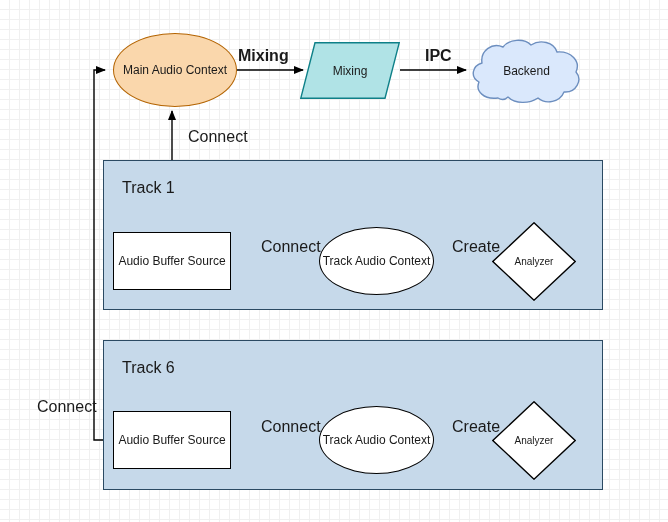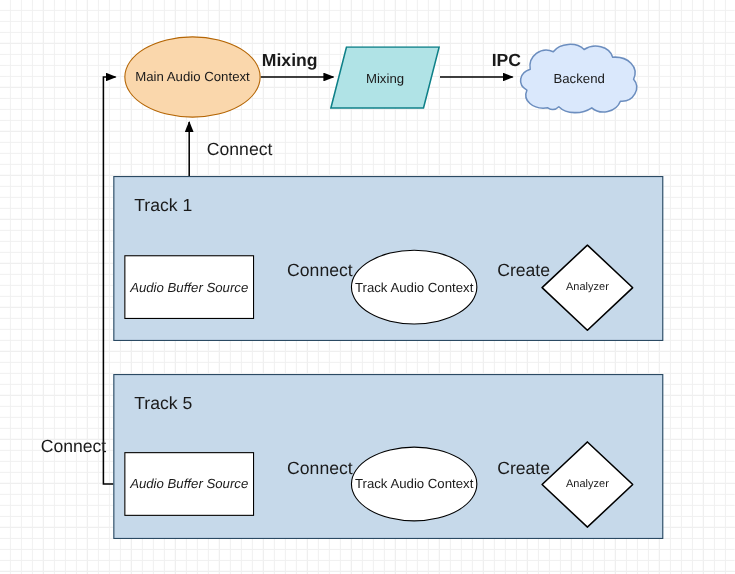--- a/index.html
+++ b/index.html
@@ -53,21 +53,20 @@
   .track-label {
     position: absolute;
     font-size: 16px;
     color: #1a1a1a;
     white-space: nowrap;
   }
   
   .rect-box {
     background: #ffffff;
     border: 1.4px solid #000000;
-    font-style: italic;
   }
   
   .ellipse {
     border-radius: 50%;
     background: #ffffff;
     border: 1.4px solid #000000;
   }
   .ellipse-main {
     background: #fad7ac;
     border: 1.4px solid #b46504;
@@ -173,21 +172,21 @@
     <path d="M 231 440 L 319 440" fill="none" stroke="#000000" stroke-width="1.4" marker-end="url(#arrow)"></path>
 
     <path d="M 434 440 L 495 440" fill="none" stroke="#000000" stroke-width="1.4" marker-end="url(#arrow)"></path>
   </svg>
 
   <div class="node track-group" style="left:103px; top:160px; width:500px; height:150px;">
     <span class="track-label" style="left:18px; top:17px;">Track 1</span>
   </div>
 
   <div class="node track-group" style="left:103px; top:340px; width:500px; height:150px;">
-    <span class="track-label" style="left:18px; top:17px;">Track 5</span>
+    <span class="track-label" style="left:18px; top:17px;">Track 6</span>
   </div>
 
   <div class="node ellipse ellipse-main" style="left:113px; top:33px; width:124px; height:74px;">
     <span>Main Audio Context</span>
   </div>
 
   <div class="para-wrap" style="left:300px; top:42px; width:100px; height:57px;">
     <svg width="100" height="57" viewBox="0 0 100 57">
       <polygon points="15,0.8 99.2,0.8 85,56.2 0.8,56.2" fill="#b0e3e6" stroke="#0e8088" stroke-width="1.4"></polygon>
     </svg>
@@ -236,21 +235,21 @@
 
   <div class="diamond-wrap" style="left:492px; top:401px; width:84px; height:79px;">
     <svg width="84" height="79" viewBox="0 0 84 79">
       <polygon points="42,0.8 83.2,39.5 42,78.2 0.8,39.5" fill="#ffffff" stroke="#000000" stroke-width="1.4"></polygon>
     </svg>
     <span class="diamond-label">Analyzer</span>
   </div>
 
   <span class="edge-label bold" style="left:238px; top:47px;">Mixing</span>
 
-  <span class="edge-label bold" style="left:447px; top:47px;">IPC</span>
+  <span class="edge-label bold" style="left:425px; top:47px;">IPC</span>
 
   <span class="edge-label" style="left:188px; top:128px;">Connect</span>
 
   <span class="edge-label" style="left:261px; top:238px;">Connect</span>
 
   <span class="edge-label" style="left:452px; top:238px;">Create</span>
 
   <span class="edge-label" style="left:37px; top:398px;">Connect</span>
 
   <span class="edge-label" style="left:261px; top:418px;">Connect</span>

